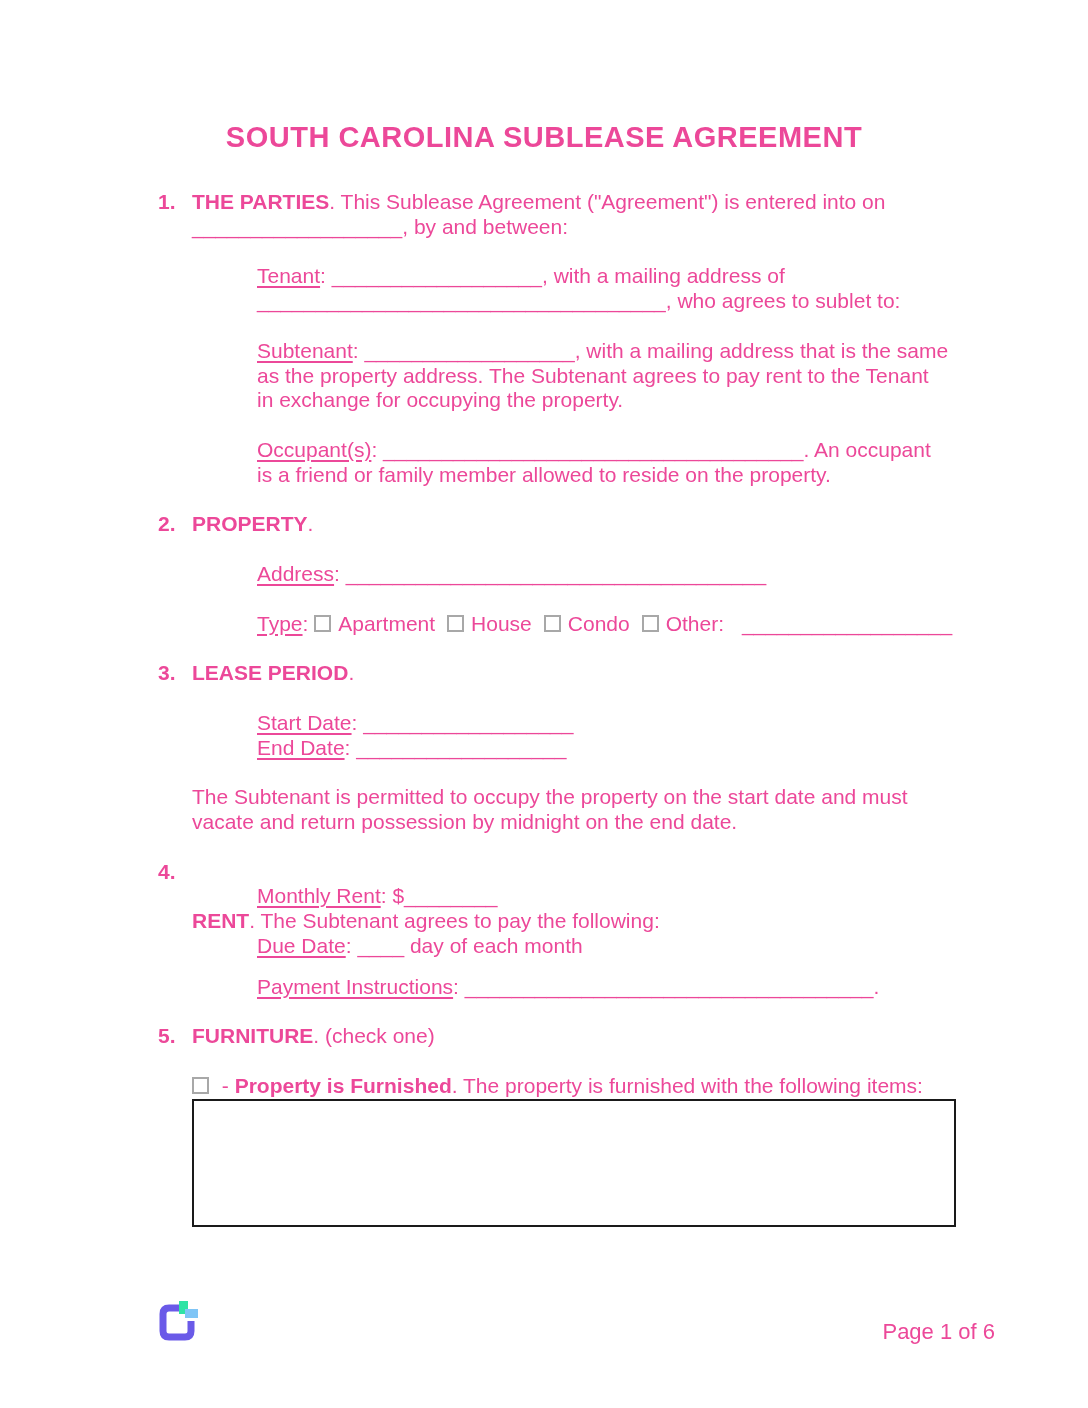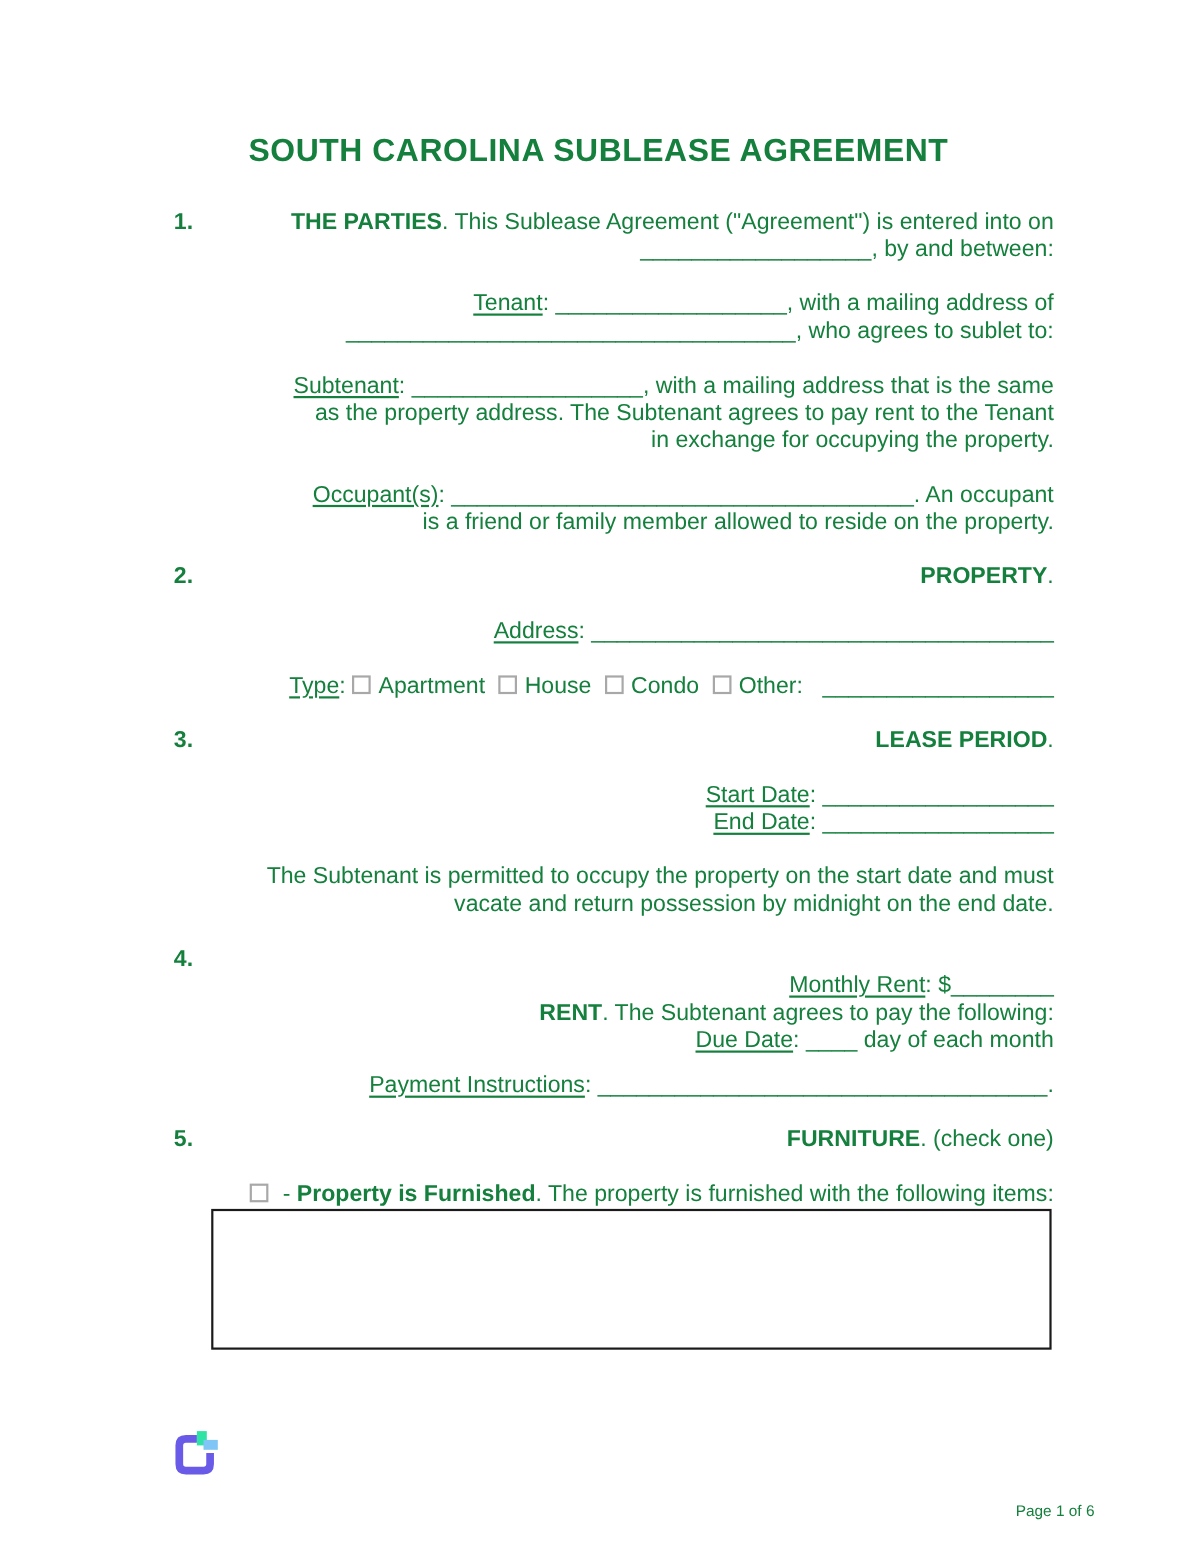--- a/index.html
+++ b/index.html
@@ -4,40 +4,40 @@
 <style>
   html,body { margin:0; padding:0; background:#ffffff; }
   .page {
     position: relative;
     width: 1088px;
     height: 1408px;
     background: #ffffff;
     font-family: "Liberation Sans", sans-serif;
     font-size: 21px;
     line-height: 24.8px;
-    color: #15803d;
+    color: #ec4899;
     overflow: hidden;
     --lh: 24.8px;
   }
   .doc-title {
     padding-top: 120px;
     text-align: center;
     font-size: 29px;
     font-weight: bold;
     line-height: 34px;
     letter-spacing: 0.5px;
     white-space: pre;
   }
   .body-area {
     margin: 36px 130px 0 158px; 
   }
   .section { display: flex; margin-top: var(--lh); }
   .section.first { margin-top: 0; }
   .num { flex: 0 0 34px; font-weight: bold; white-space: pre; }
-  .sec-body { flex: 1 1 auto; min-width: 0; text-align: right; }
+  .sec-body { flex: 1 1 auto; min-width: 0; }
   .para { white-space: pre; margin-top: var(--lh); }
   .para.head { margin-top: 0; }
   .ind { margin-left: 65px; }
   .b { font-weight: bold; }
   .u { text-decoration: underline; text-underline-offset: 3px; }
   .cb {
     display: inline-block;
     width: 13px; height: 13px;
     border: 2px solid #a8a8a8;
     background: #fff;
@@ -51,23 +51,23 @@
     margin-top: 0;
     width: 764px;
     height: 128px;
     border: 2px solid #1a1a1a;
     box-sizing: border-box;
     background: #fff;
   }
   .footer-logo { position: absolute; left: 156px; top: 1301px; width: 44px; height: 44px; }
   .page-num {
     position: absolute;
-    top: 1363px;
+    top: 1321px;
     right: 93px;
-    font-size: 14px;
+    font-size: 22px;
     line-height: 21px;
     white-space: pre;
   }
 </style>
 </head>
 <body>
 
 <div class="page">
 
   <div class="doc-title">SOUTH CAROLINA SUBLEASE AGREEMENT</div>

